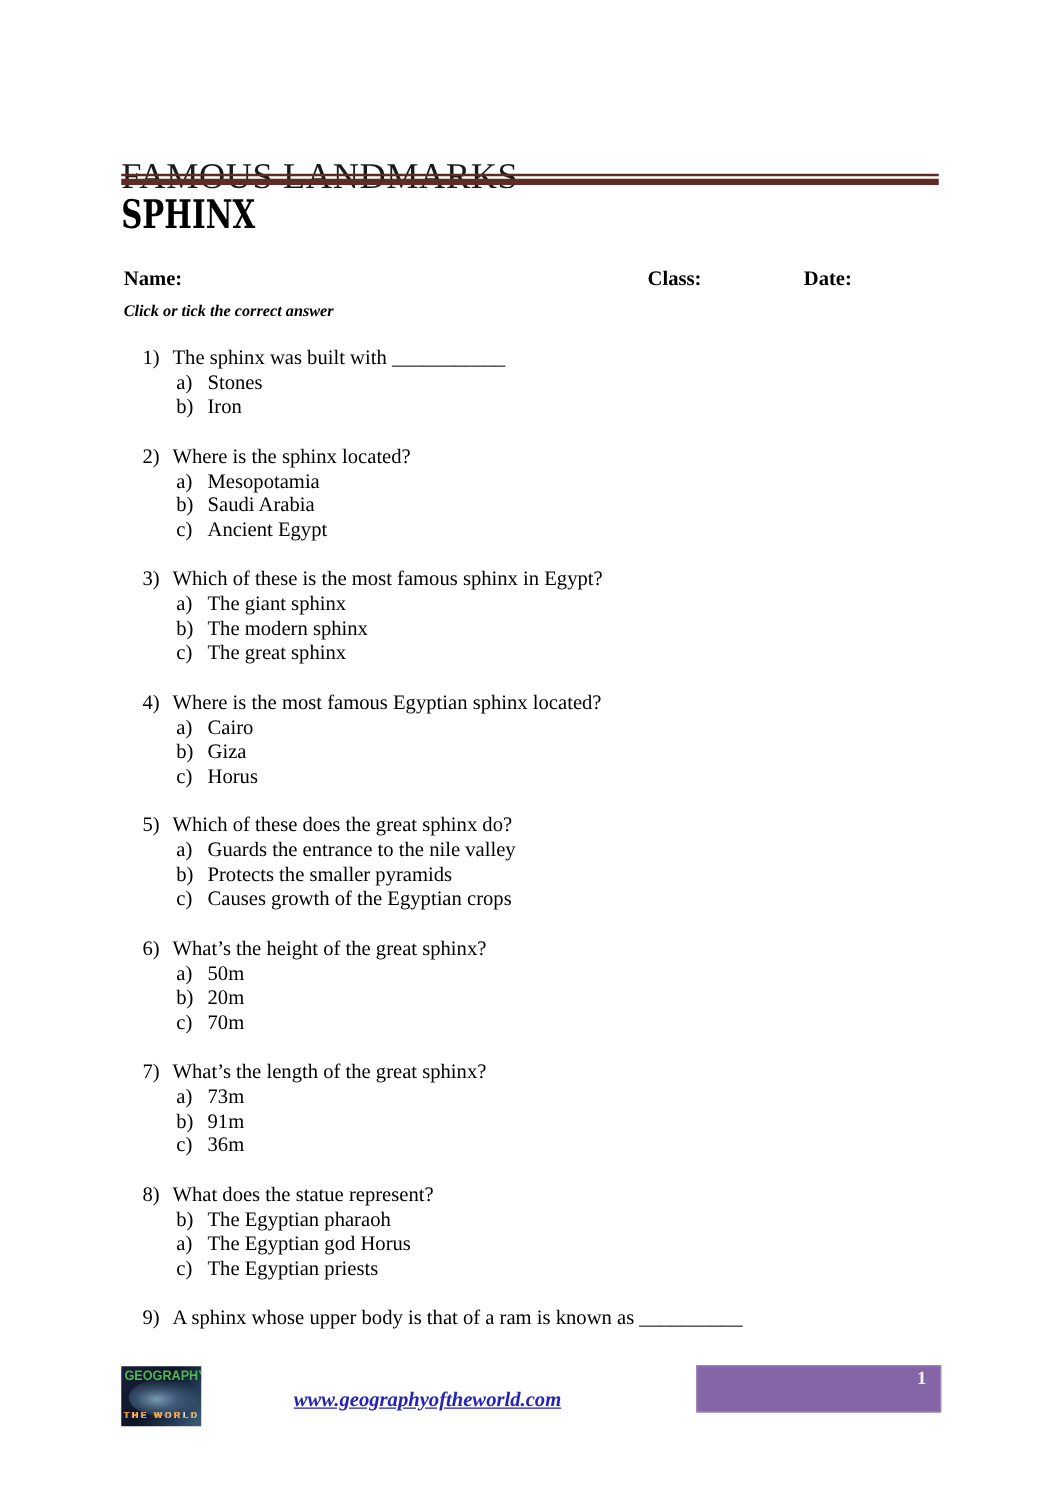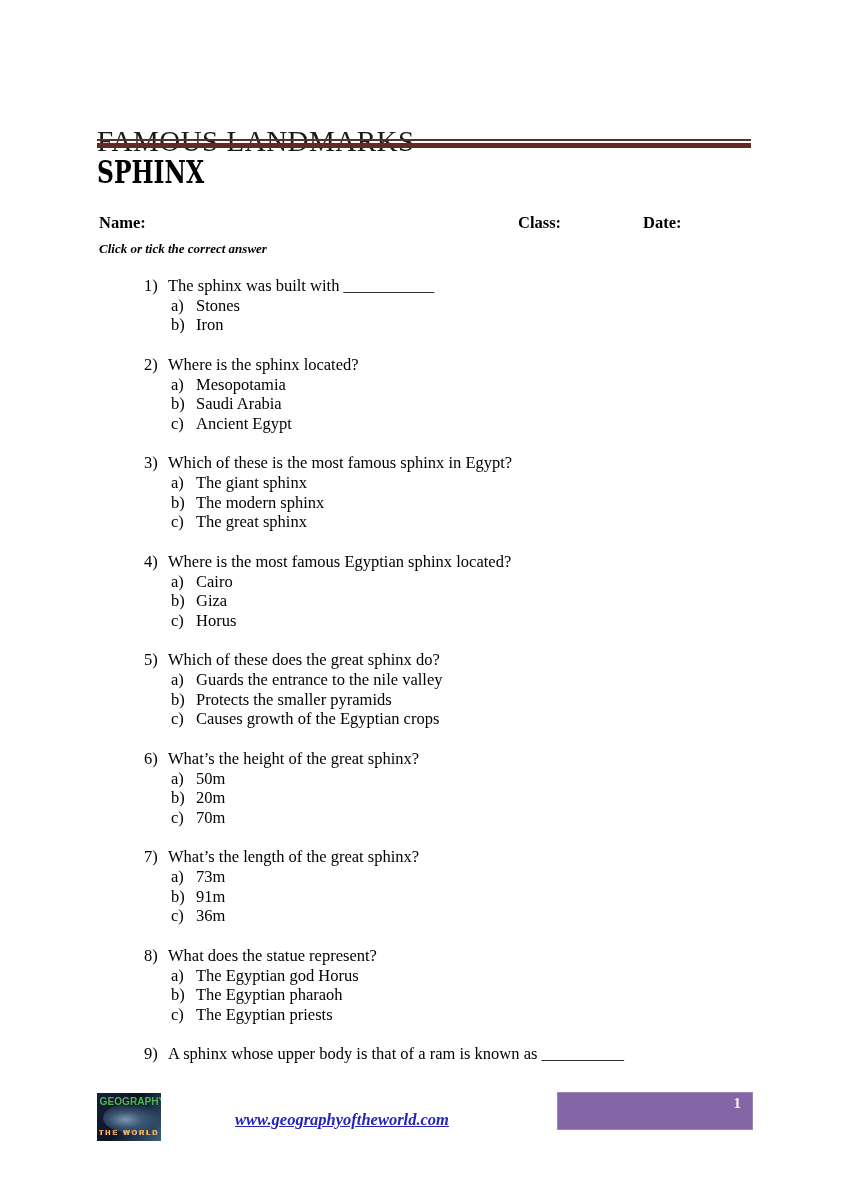--- a/index.html
+++ b/index.html
@@ -69,21 +69,21 @@
     left: 99px;
     top: 241px;
     font-size: 13px;
     font-weight: 700;
     font-style: italic;
   }
 
   
   .questions {
     position: absolute;
-    left: 113px;
+    left: 83px;
     top: 276px;
     width: 680px;
     font-size: 16.5px;
     line-height: 19.7px;
   }
   .question { margin-bottom: 19.7px; }
   .q-line { white-space: nowrap; }
   .q-num {
     display: inline-block;
     margin-left: 31px;
@@ -312,25 +312,25 @@
     <span class="opt-letter">c)</span><span class="opt-text">36m</span>
   </div>
 </div>
 
   <div class="question">
     <div class="q-line">
       <span class="q-num">8)</span><span class="q-text">What does the statue represent?</span>
     </div>
 
   <div class="opt-line">
+    <span class="opt-letter">b)</span><span class="opt-text">The Egyptian pharaoh</span>
+  </div>
+
+  <div class="opt-line">
     <span class="opt-letter">a)</span><span class="opt-text">The Egyptian god Horus</span>
-  </div>
-
-  <div class="opt-line">
-    <span class="opt-letter">b)</span><span class="opt-text">The Egyptian pharaoh</span>
   </div>
 
   <div class="opt-line">
     <span class="opt-letter">c)</span><span class="opt-text">The Egyptian priests</span>
   </div>
 </div>
 
   <div class="question">
     <div class="q-line">
       <span class="q-num">9)</span><span class="q-text">A sphinx whose upper body is that of a ram is known as __________</span>

